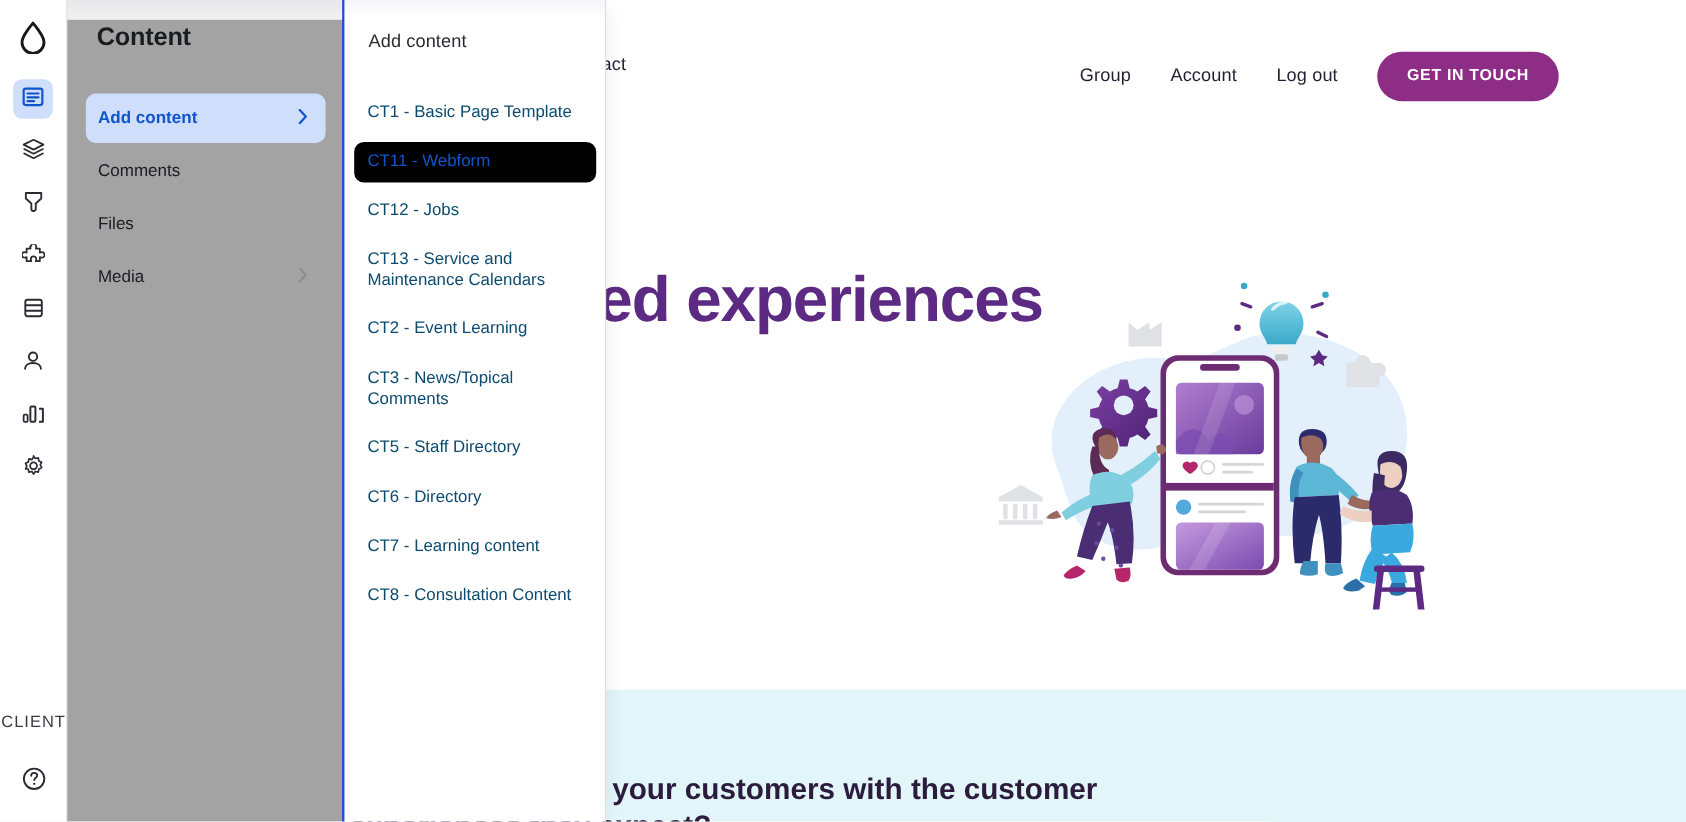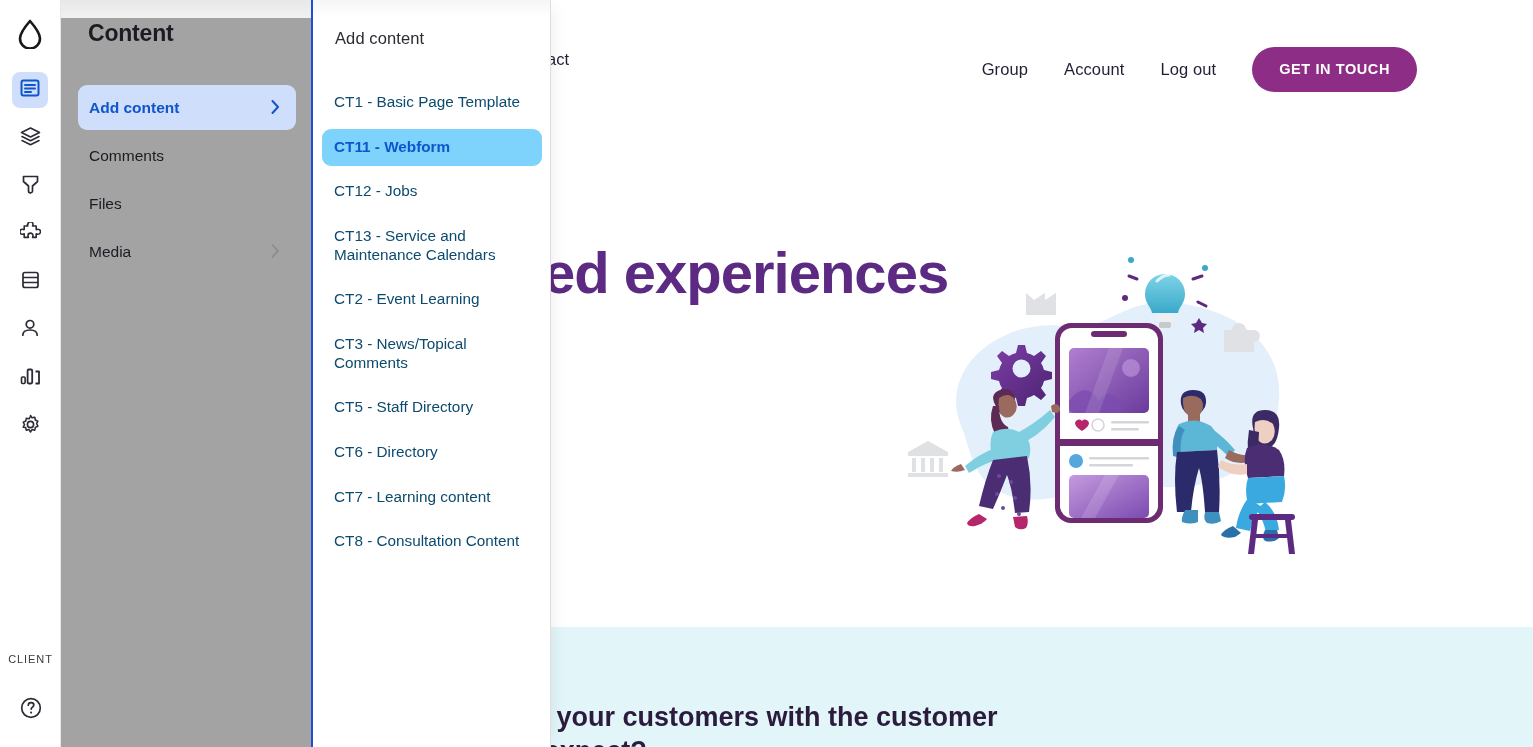--- a/index.html
+++ b/index.html
@@ -94,21 +94,21 @@
     width: 36px; height: 36px; margin-bottom: 12px;
     display: flex; align-items: center; justify-content: center;
     border-radius: 8px; cursor: pointer; color: #2b2b33;
   }
   .rail-item.active { background: #cfdffb; color: #1155cc; }
   .rail-bottom {
     position: absolute; bottom: 0; left: 0; width: 61px;
     display: flex; flex-direction: column; align-items: center;
   }
   .rail-client {
-    font-size: 11px; letter-spacing: .9px; color: #3a3a44;
+    font-size: 15px; letter-spacing: .9px; color: #3a3a44;
     font-weight: normal; margin-bottom: 30px;
   }
   .rail-help {
     width: 30px; height: 30px; margin-bottom: 22px;
     display: flex; align-items: center; justify-content: center;
     cursor: pointer; color: #2b2b33;
   }
 
   
   .sidebar {
@@ -143,21 +143,21 @@
   .flyout-title {
     position: absolute; left: 22px; top: 29px;
     font-size: 16.5px; color: #2b2b33; letter-spacing: .1px;
   }
   .flyout-list { position: absolute; left: 9px; top: 84px; width: 220px; }
   .fl-item {
     border-radius: 9px; padding: 9px 12px 10px;
     margin-bottom: 7px; cursor: pointer;
     font-size: 15.3px; line-height: 1.22; color: #0c4a6e;
   }
-  .fl-item.active { background: #7dd3fc; color: #1155cc; font-weight: bold; }
+  .fl-item.active { background: #000000; color: #1155cc; font-weight: normal; }
 
   
   .illus-svg { width: 420px; height: 320px; display: block; }
 </style>
 </head>
 <body>
 
 <div id="root">
 
   <div class="site">

